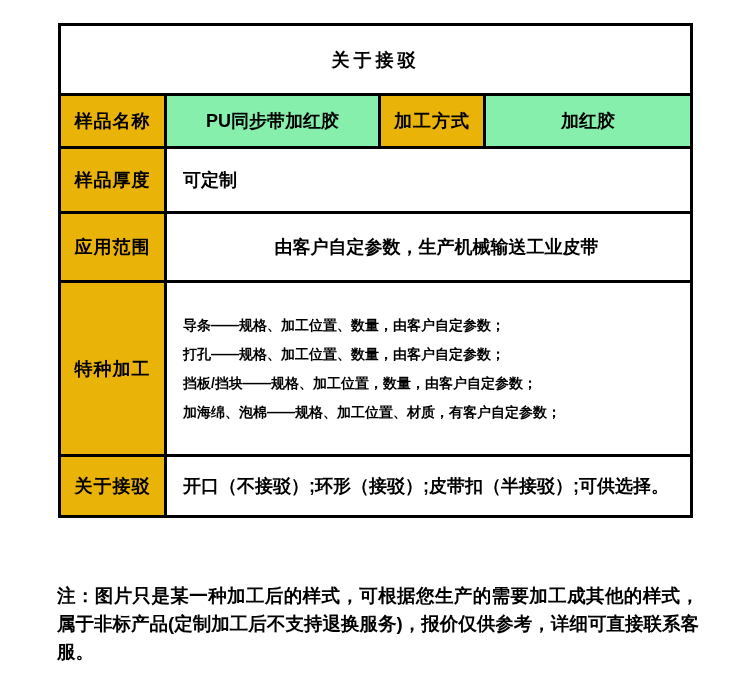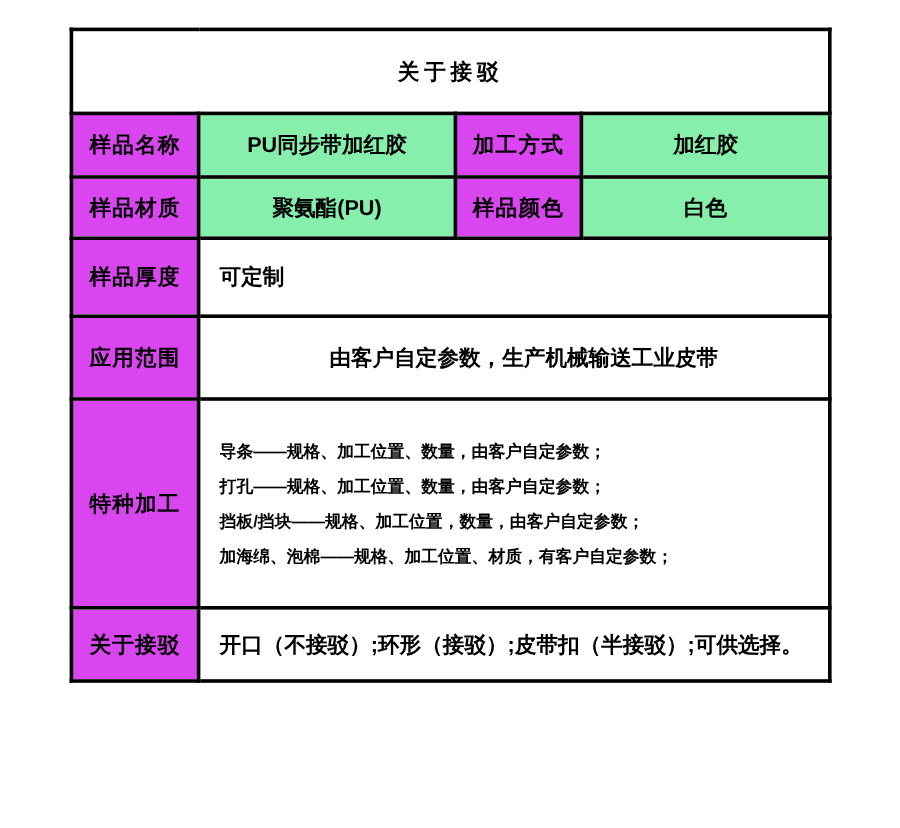--- a/index.html
+++ b/index.html
@@ -34,21 +34,21 @@
     overflow: hidden;
   }
   .title-row td {
     height: 65px;
     text-align: center;
     font-size: 30px;
     letter-spacing: 4px;
     background: #ffffff;
   }
   td.label-cell {
-    background: #d946ef;
+    background: #eab308;
     text-align: center;
     letter-spacing: 1px;
     margin-top: 24px;
   }
   td.value-center {
     background: #86efac;
     text-align: center;
   }
   td.value-left {
     background: #ffffff;
@@ -97,26 +97,20 @@
       <td colspan="4">关于接驳</td>
     </tr>
 
     <tr class="r1">
       <td class="label-cell">样品名称</td>
       <td class="value-center">PU同步带加红胶</td>
       <td class="label-cell">加工方式</td>
       <td class="value-center">加红胶</td>
     </tr>
 
-    <tr class="r2">
-      <td class="label-cell">样品材质</td>
-      <td class="value-center">聚氨酯(PU)</td>
-      <td class="label-cell">样品颜色</td>
-      <td class="value-center">白色</td>
-    </tr>
 
     <tr class="r3">
       <td class="label-cell">样品厚度</td>
       <td colspan="3" class="value-left">可定制</td>
     </tr>
 
     <tr class="r4">
       <td class="label-cell">应用范围</td>
       <td colspan="3" class="value-left">由客户自定参数，生产机械输送工业皮带</td>
     </tr>
@@ -131,14 +125,15 @@
       </td>
     </tr>
 
     <tr class="r6">
       <td class="label-cell">关于接驳</td>
       <td colspan="3" class="value-left">开口（不接驳）;环形（接驳）;皮带扣（半接驳）;可供选择。</td>
     </tr>
   </tbody>
     </table>
 
+  <p class="note">注：图片只是某一种加工后的样式，可根据您生产的需要加工成其他的样式，属于非标产品(定制加工后不支持退换服务)，报价仅供参考，详细可直接联系客服。</p>
 
 </div>
 
 </body></html>

